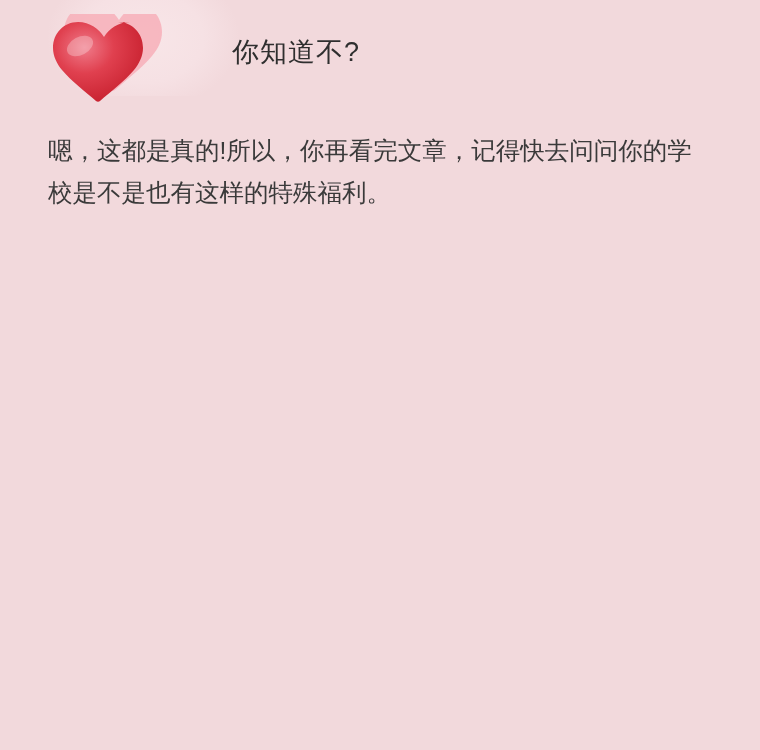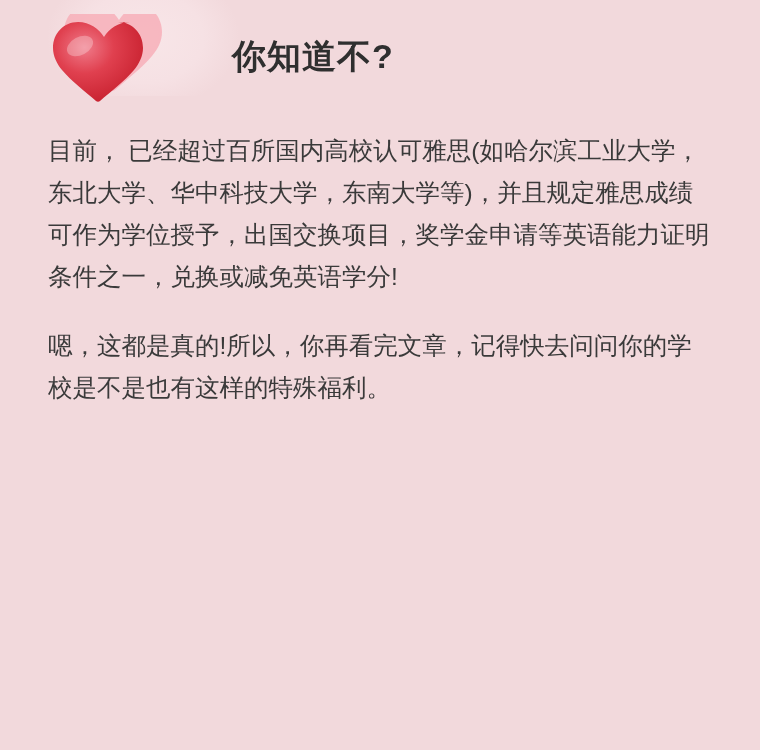--- a/index.html
+++ b/index.html
@@ -37,22 +37,22 @@
     width: 118px;
     height: 102px;
   }
   .heart-wrap svg {
     display: block;
   }
   .title {
     position: absolute;
     left: 232px;
     top: 36px;
-    font-size: 34px;
-    font-weight: bold;
+    font-size: 27px;
+    font-weight: normal;
     color: #2f2f2f;
     letter-spacing: 1px;
     line-height: 1.2;
   }
   .body-text {
     position: absolute;
     left: 48px;
     top: 130px;
     width: 668px;
     color: #3a3a3a;
@@ -85,17 +85,16 @@
       </defs>
       <path d="M88 2c-13 0-22 8-27 16-5-8-14-16-27-16C18 2 6 14 6 30c0 9 4 17 10 24 10 12 26 24 37 34 1 1 3 1 4 0 11-10 27-22 37-34 6-7 10-15 10-24 0-16-12-28-26-28z" fill="#f7a8b3" opacity="0.75" transform="translate(10,-12)"></path>
       <path d="M82 8c-12 0-21 7-26 15C51 15 42 8 30 8 16 8 5 19 5 34c0 8 4 16 9 22 9 11 24 22 34 31 1 1 3 1 4 0 10-9 25-20 34-31 5-6 9-14 9-22C95 19 84 8 70 8z" fill="url(#hg)"></path>
       <ellipse cx="32" cy="32" rx="14" ry="9" fill="#ffffff" opacity="0.28" transform="rotate(-28 32 32)"></ellipse>
     </svg>
   </div>
 
   <div class="title">你知道不?</div>
 
   <div class="body-text">
-    <p class="para">目前， 已经超过百所国内高校认可雅思(如哈尔滨工业大学，东北大学、华中科技大学，东南大学等)，并且规定雅思成绩可作为学位授予，出国交换项目，奖学金申请等英语能力证明条件之一，兑换或减免英语学分!</p>
     <p class="para">嗯，这都是真的!所以，你再看完文章，记得快去问问你的学校是不是也有这样的特殊福利。</p>
   </div>
 
 </div>
 
 </body></html>

